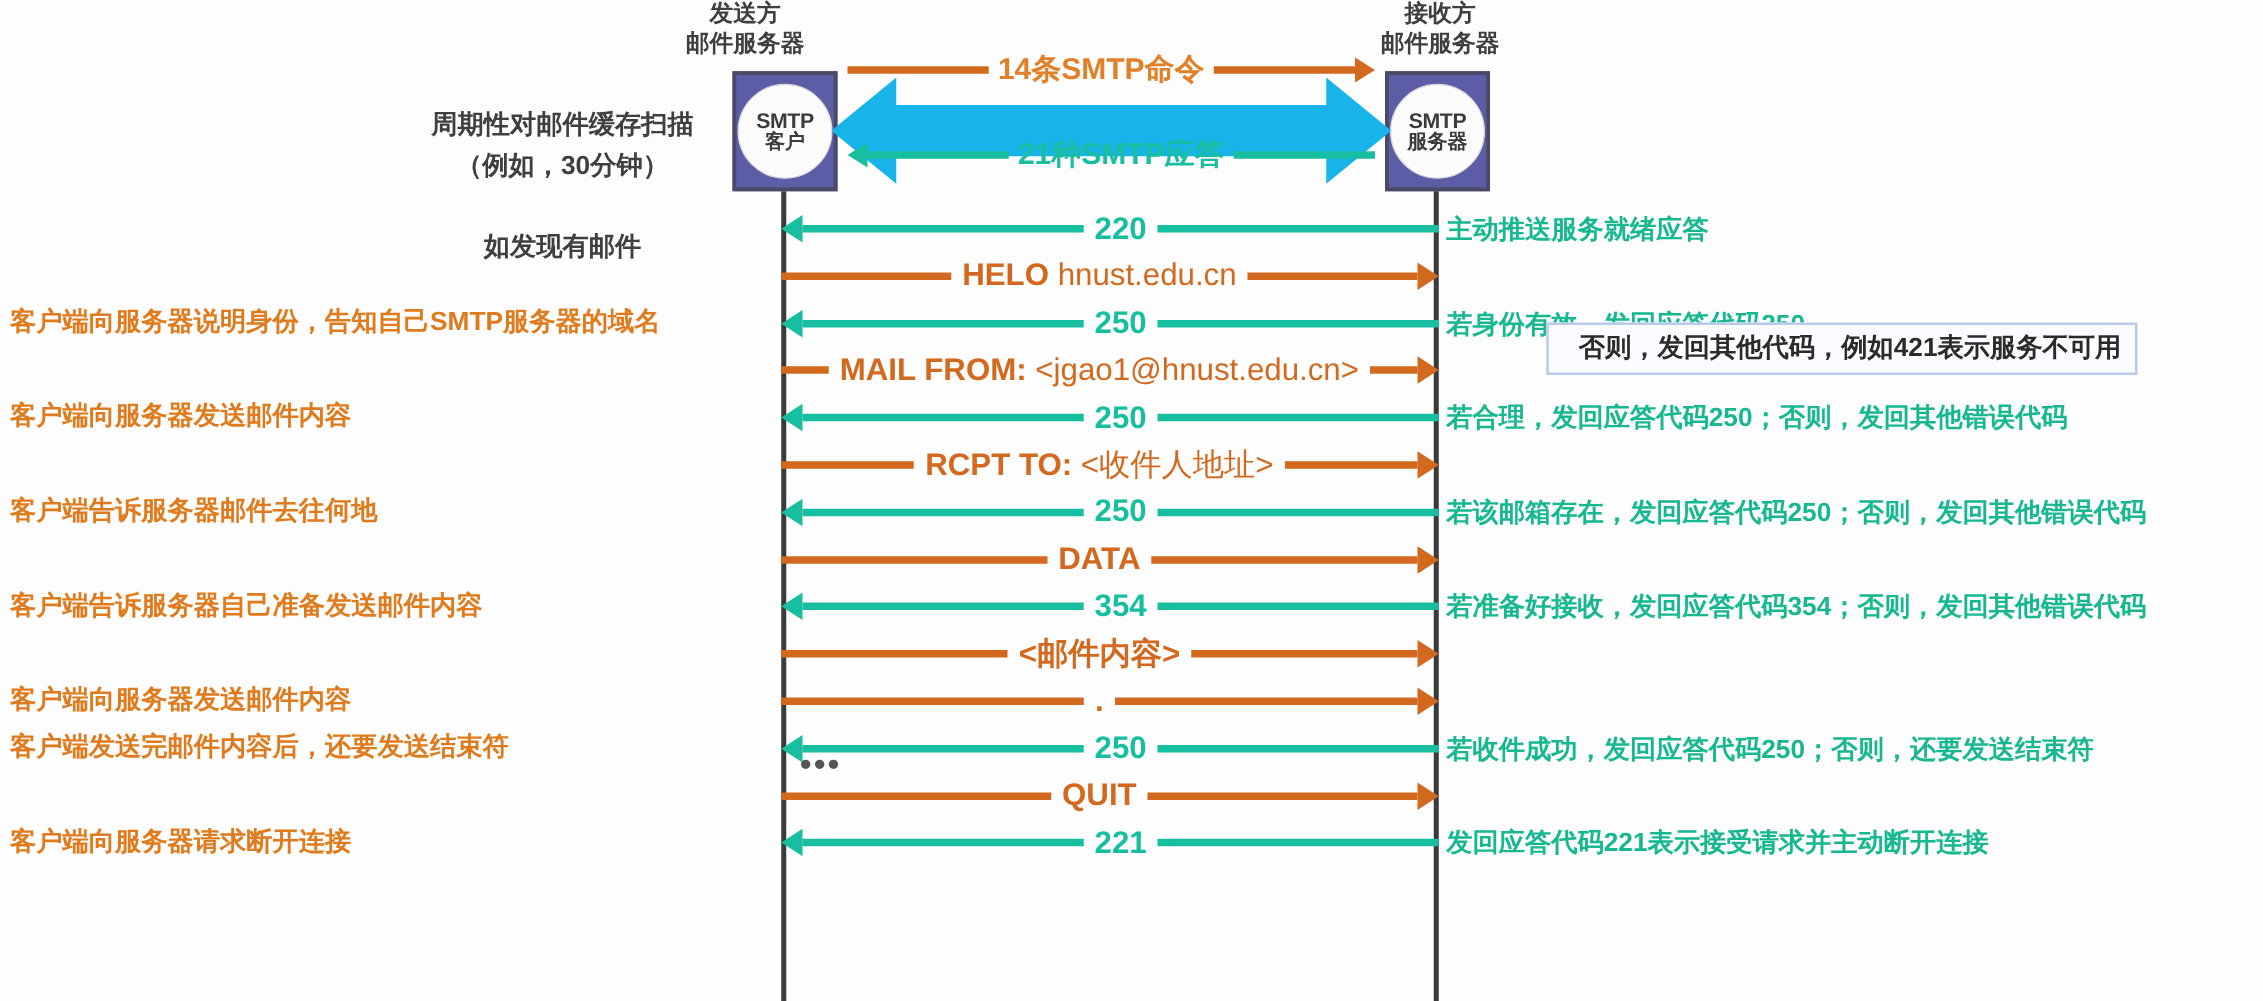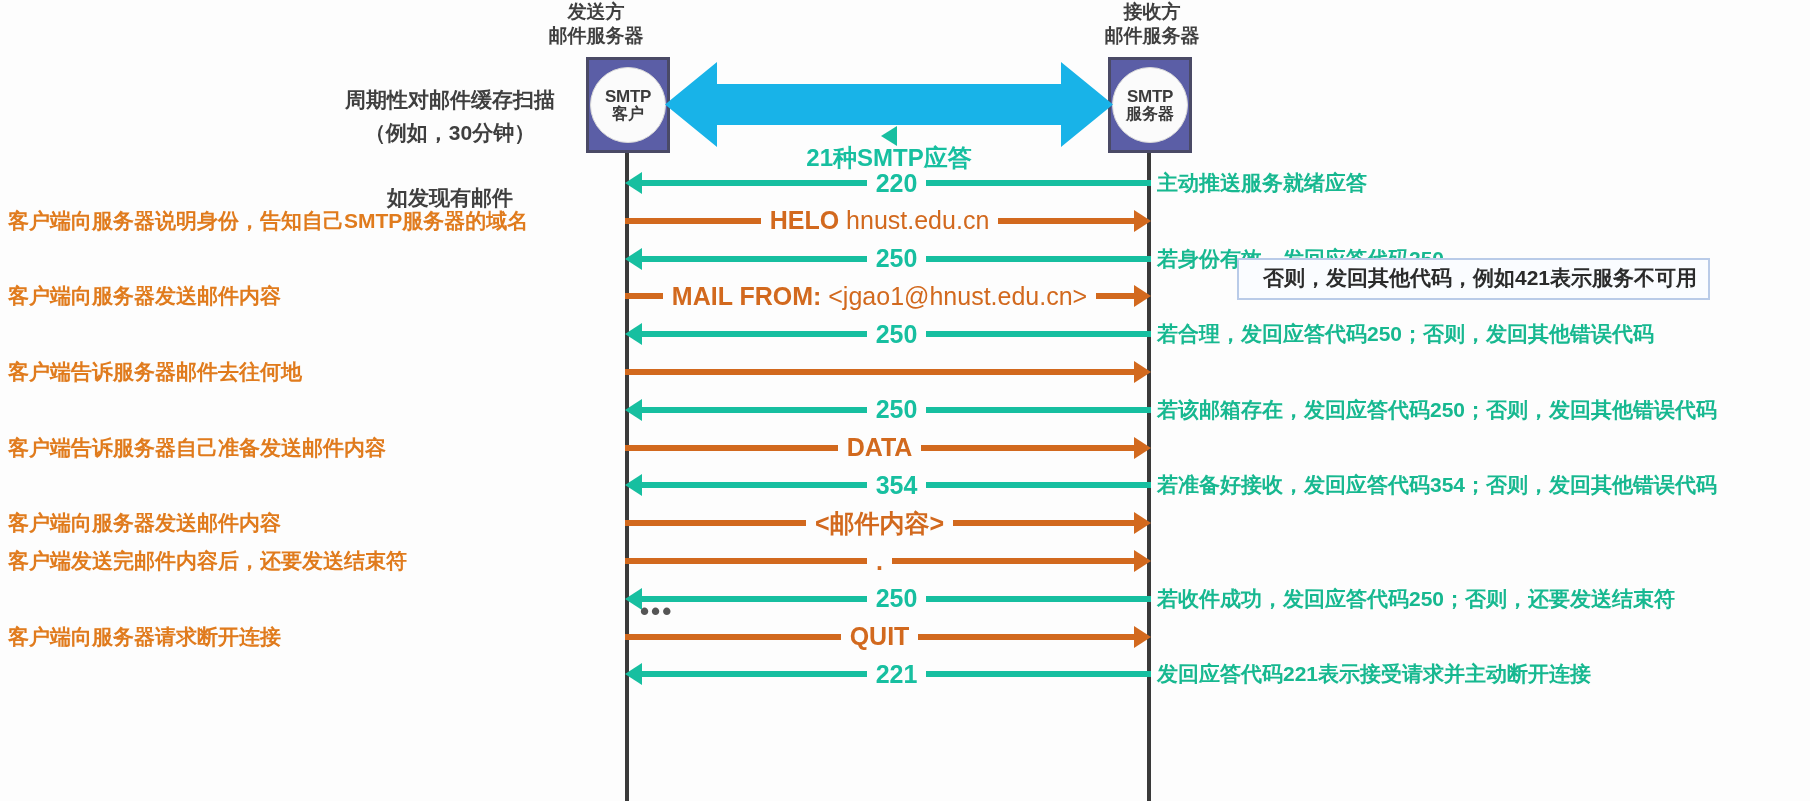--- a/index.html
+++ b/index.html
@@ -68,20 +68,21 @@
     background: #3a3a3a;
   }
 
   
   .left-note {
     position: absolute;
     font-size: 21px;
     font-weight: bold;
     color: #e07b1d;
     white-space: nowrap;
+    margin-top: 36px;
   }
 
   
   .right-note {
     position: absolute;
     font-size: 21px;
     font-weight: bold;
     color: #17b890;
     white-space: nowrap;
   }
@@ -237,22 +238,28 @@
       <span class="l2">服务器</span>
     </div>
   </div>
 
   <div class="tcp-band" style="left:665px; top:52px; width:448px; height:105px;">
     <svg width="448" height="105" viewBox="0 0 448 105" aria-hidden="true">
       <polygon points="0,52.5 52,10 52,32 396,32 396,10 448,52.5 396,95 396,73 52,73 52,95" fill="#18b3e8"></polygon>
     </svg>
   </div>
 
-
-  <div class="band-row green" style="left:678px; top:126px; width:422px;flex-direction:column;">
+  <div class="band-row orange" style="left:678px; top:43px; width:422px;">
+    <div class="bline"></div>
+    <div class="blabel">14条SMTP命令</div>
+    <div class="bline"></div>
+    <div class="ahead"></div>
+  </div>
+
+  <div class="band-row green" style="left:678px; top:111px; width:422px;">
     <div class="ahead"></div>
     <div class="bline"></div>
     <div class="blabel">21种SMTP应答</div>
     <div class="bline"></div>
   </div>
 
   <div class="lifeline" style="left:625px; top:153px; height:648px;"></div>
   <div class="lifeline" style="left:1147px; top:153px; height:648px;"></div>
 
   <div id="rows">
@@ -286,20 +293,21 @@
       <div class="left-note" style="left: 8px; top: 282.4px;">客户端向服务器发送邮件内容</div>
       <div class="msg-row rep" style="left: 625px; top: 317.2px; width: 526px;">
         <div class="arrow-head"></div>
         <div class="msg-line"></div>
         <div class="msg-label">250</div>
         <div class="msg-line"></div>
       </div>
       <div class="right-note" style="left: 1157px; top: 320.2px;">若合理，发回应答代码250；否则，发回其他错误代码</div>
       <div class="msg-row cmd" style="left: 625px; top: 355px; width: 526px;">
         <div class="msg-line"></div>
+        <div class="msg-label">RCPT TO:<span class="plain"> &lt;收件人地址&gt;</span></div>
         <div class="msg-line"></div>
         <div class="arrow-head"></div>
       </div>
       <div class="left-note" style="left: 8px; top: 358px;">客户端告诉服务器邮件去往何地</div>
       <div class="msg-row rep" style="left: 625px; top: 392.8px; width: 526px;">
         <div class="arrow-head"></div>
         <div class="msg-line"></div>
         <div class="msg-label">250</div>
         <div class="msg-line"></div>
       </div>

